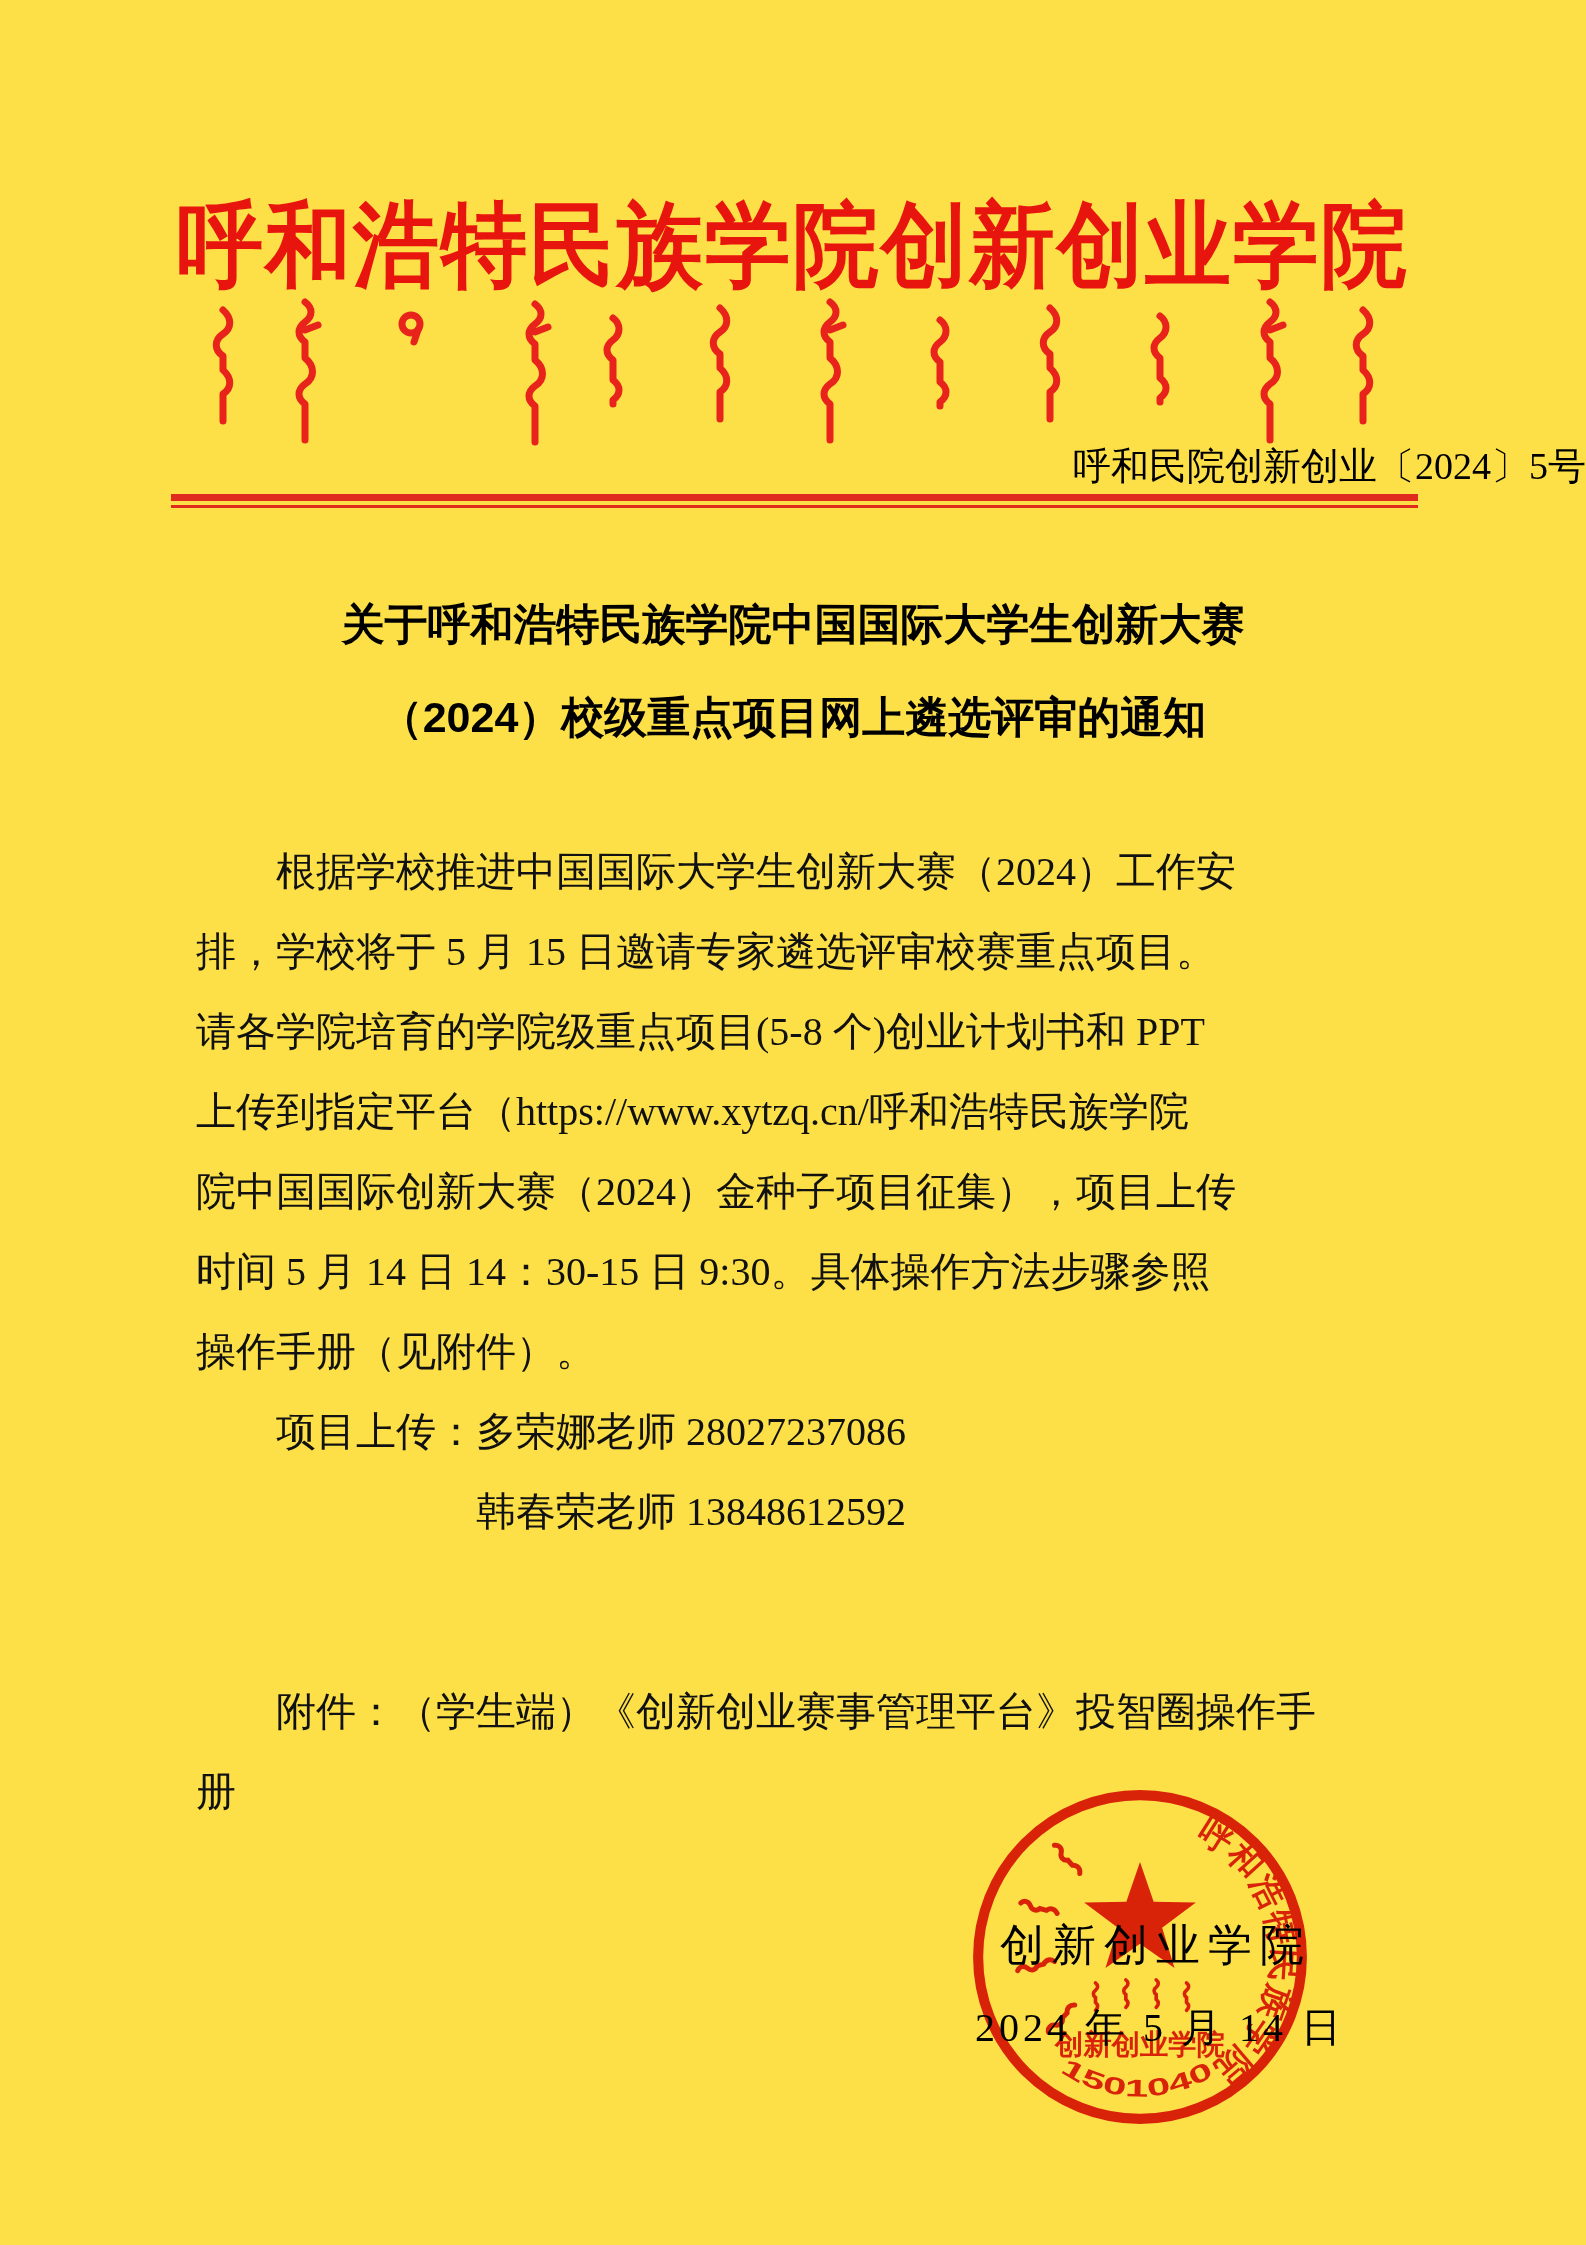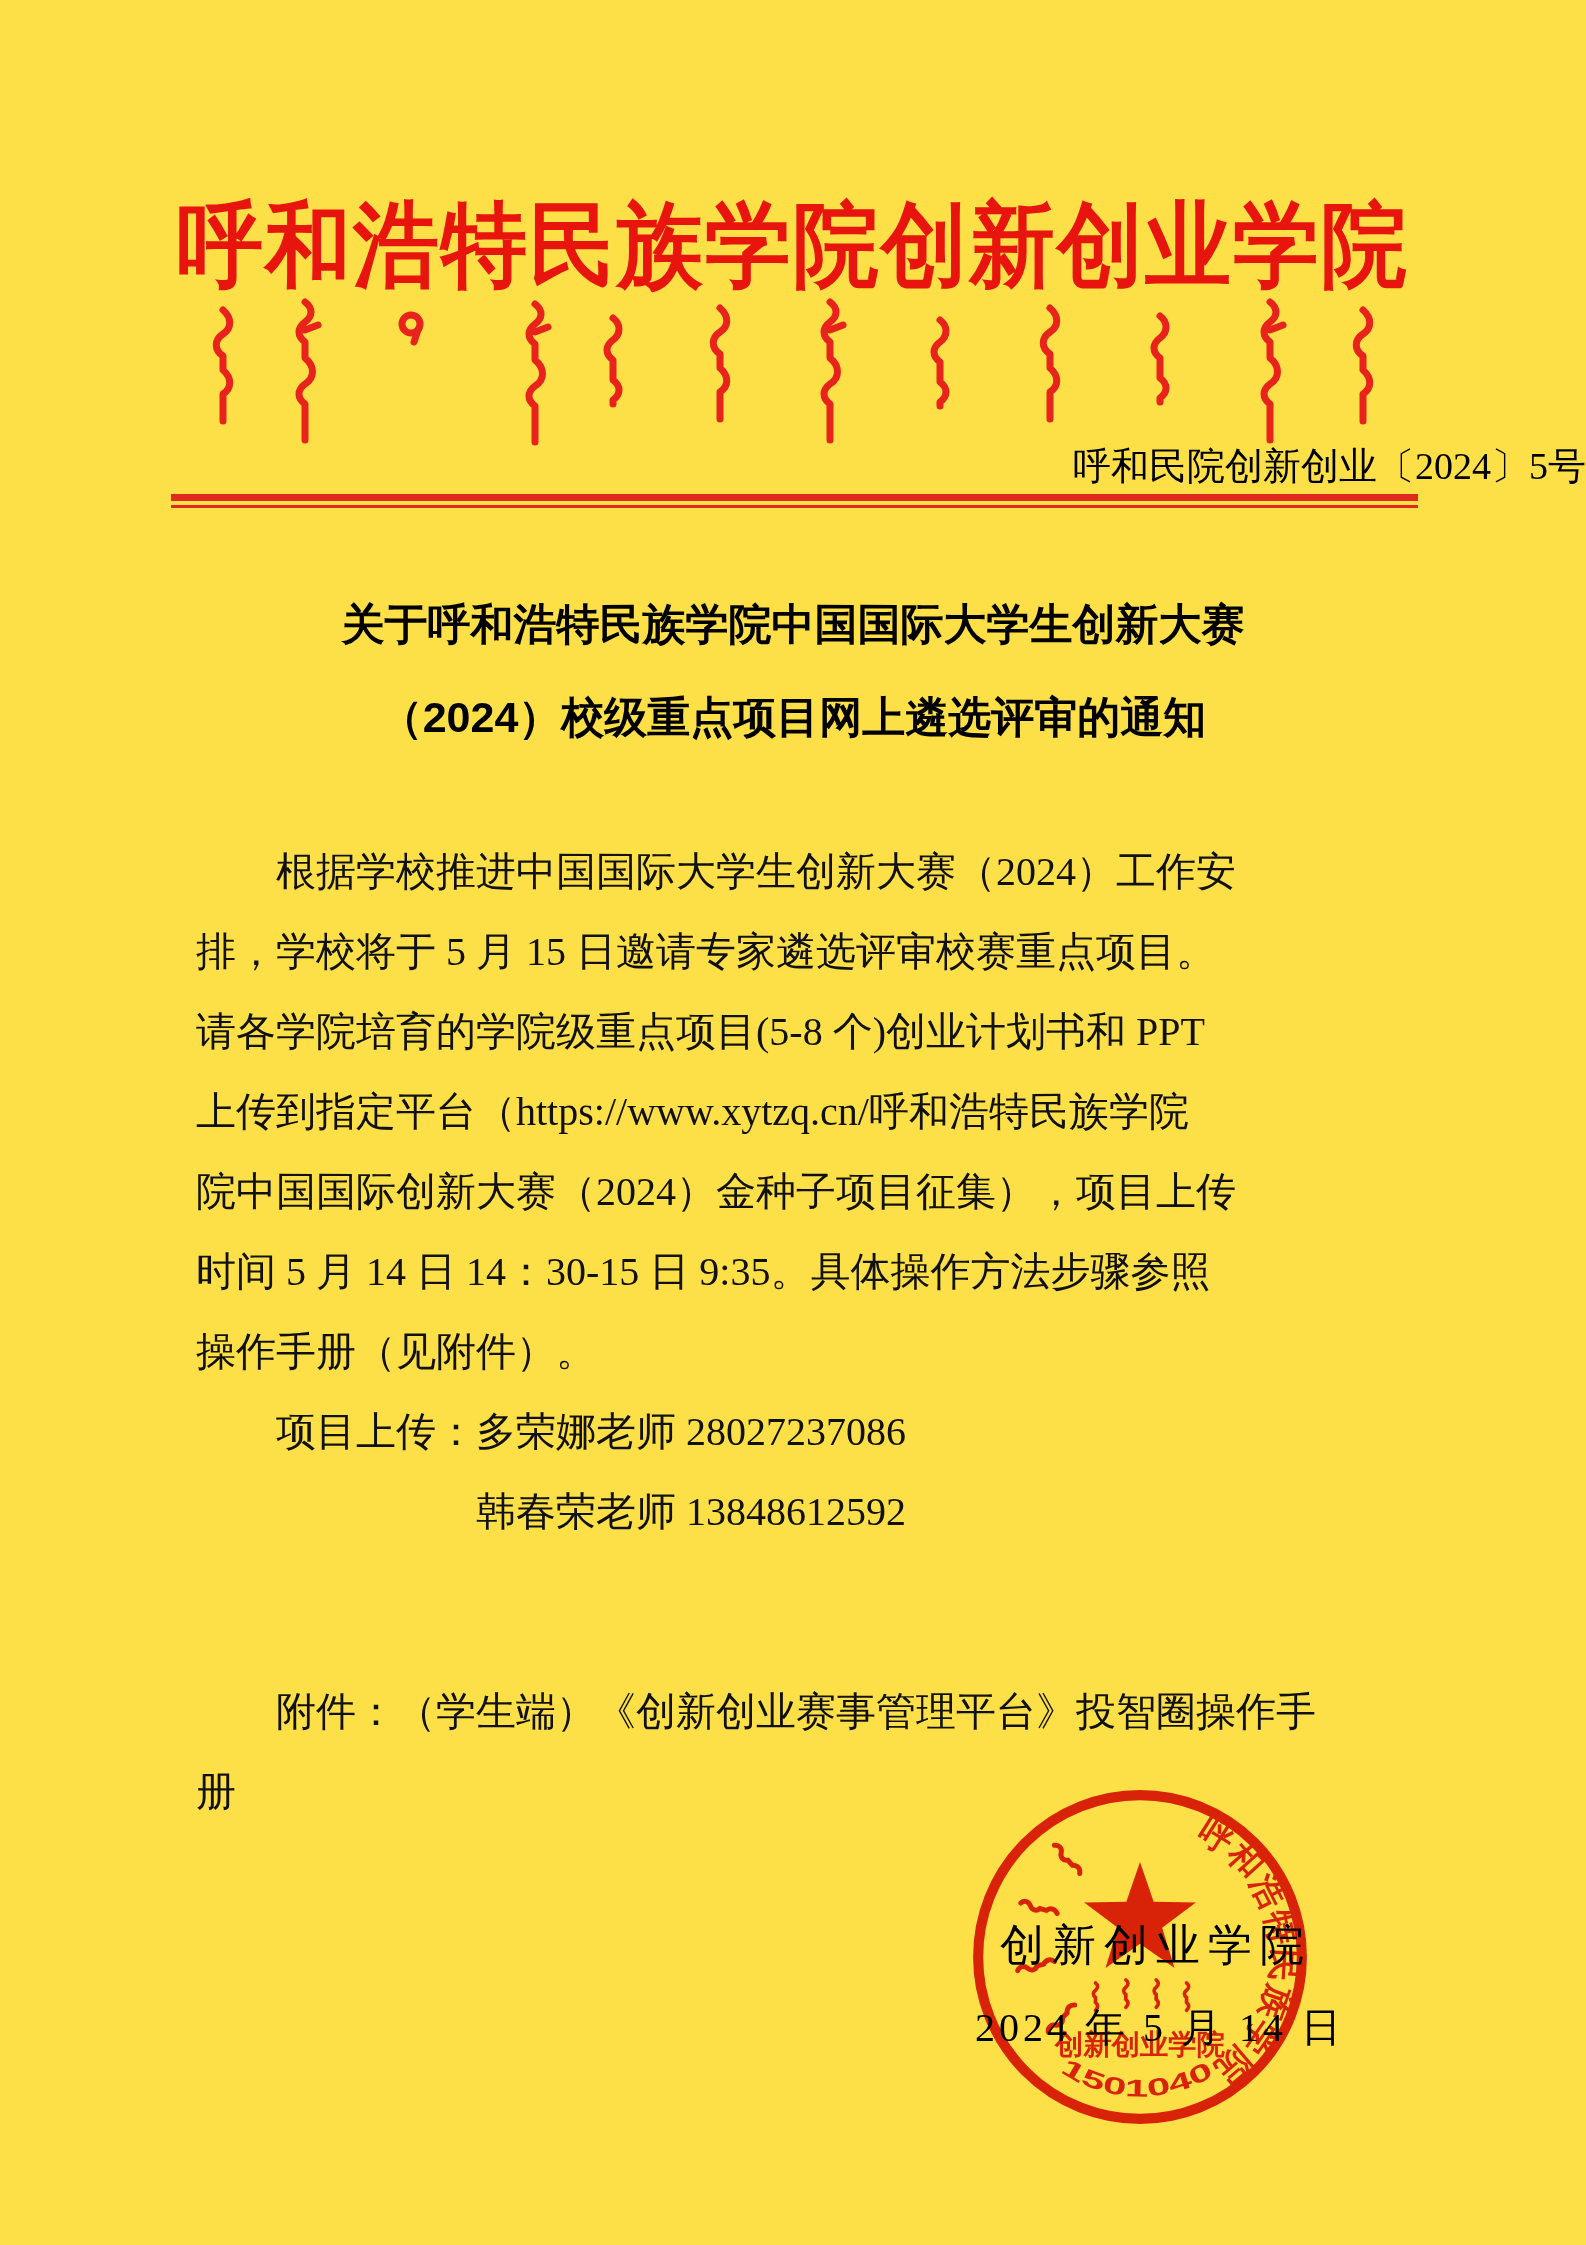--- a/index.html
+++ b/index.html
@@ -121,21 +121,21 @@
     <div class="t-line">关于呼和浩特民族学院中国国际大学生创新大赛</div>
     <div class="t-line">（2024）校级重点项目网上遴选评审的通知</div>
   </div>
 
   <div class="body">
     <div class="body-line indent">根据学校推进中国国际大学生创新大赛（2024）工作安</div>
     <div class="body-line">排，学校将于 5 月 15 日邀请专家遴选评审校赛重点项目。</div>
     <div class="body-line">请各学院培育的学院级重点项目(5-8 个)创业计划书和 PPT</div>
     <div class="body-line">上传到指定平台（https://www.xytzq.cn/呼和浩特民族学院</div>
     <div class="body-line">院中国国际创新大赛（2024）金种子项目征集），项目上传</div>
-    <div class="body-line">时间 5 月 14 日 14：30-15 日 9:35。具体操作方法步骤参照</div>
+    <div class="body-line">时间 5 月 14 日 14：30-15 日 9:30。具体操作方法步骤参照</div>
     <div class="body-line">操作手册（见附件）。</div>
 
     <div class="contact-line indent">
       <span>项目上传：</span><span>多荣娜老师</span>
       <span>28027237086</span>
     </div>
     <div class="contact-line indent">
       <span class="ghost">联系电话：</span><span>韩春荣老师</span>
       <span>13848612592</span>
     </div>

